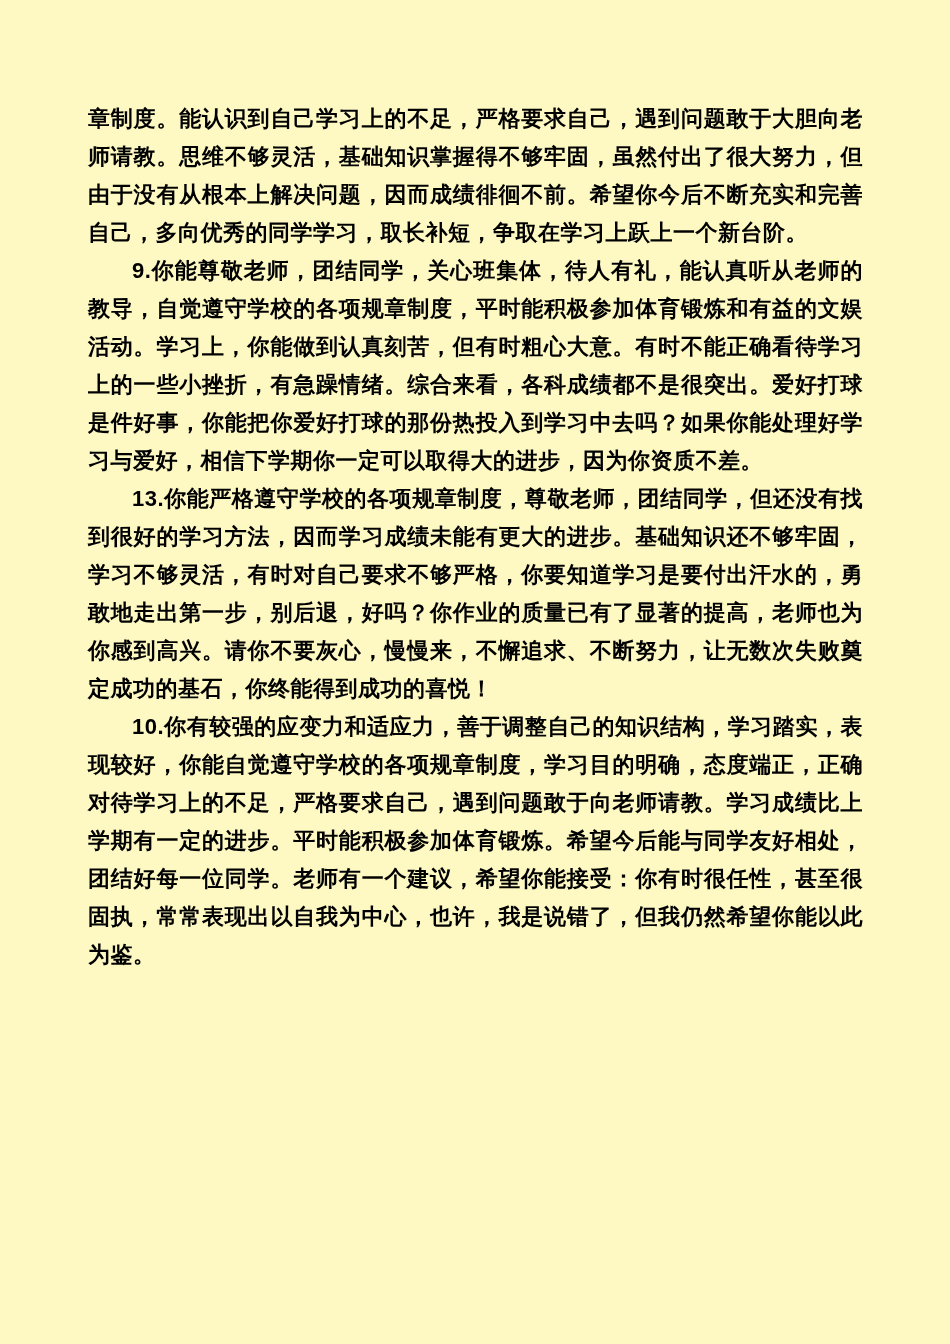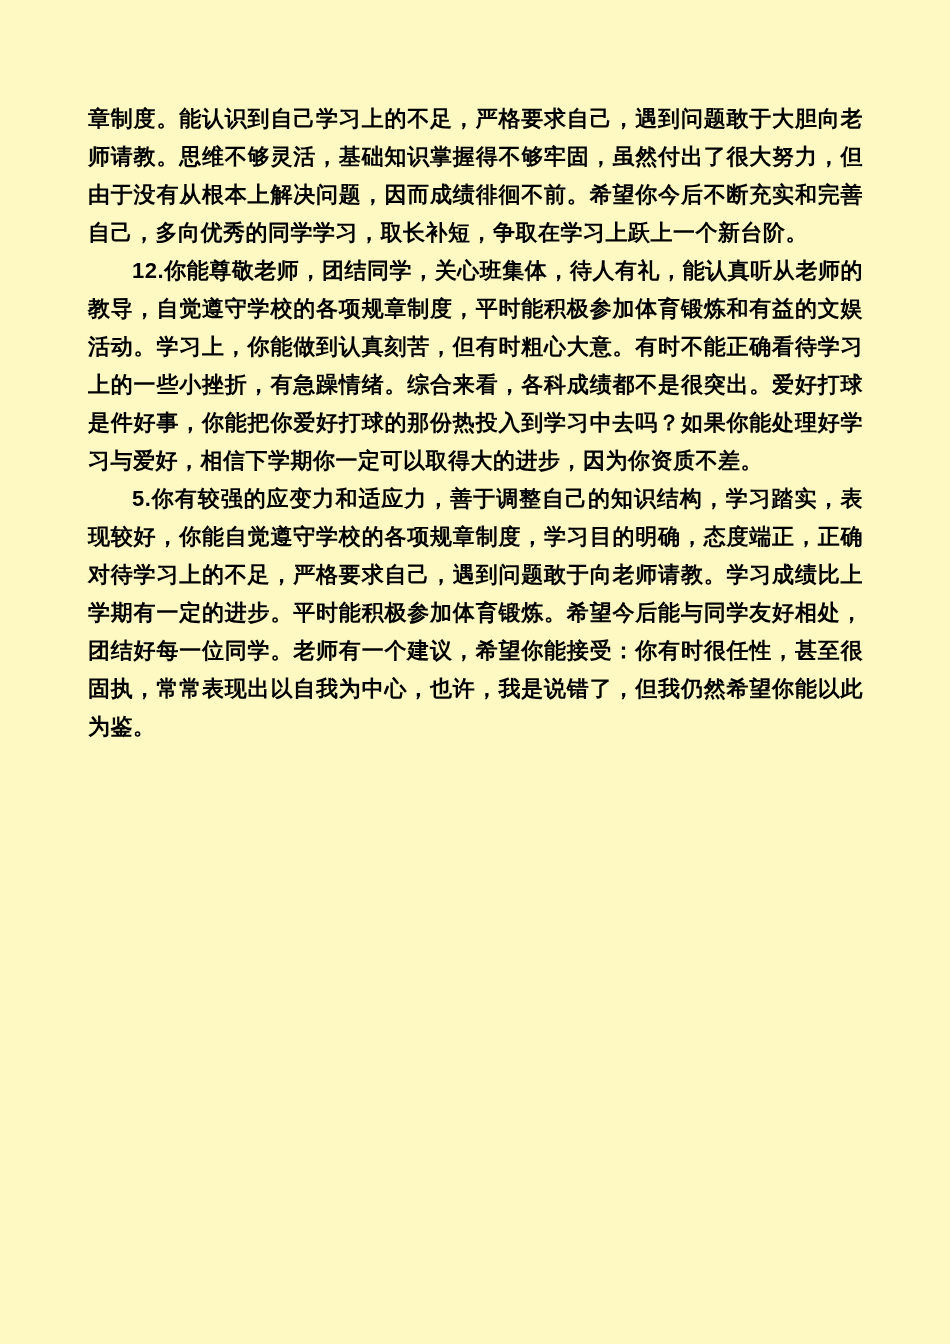--- a/index.html
+++ b/index.html
@@ -31,15 +31,16 @@
   }
   .para.indent {
     text-indent: 2em;
   }
 </style>
 </head>
 <body>
 
 <div class="page">
   <p class="para">章制度。能认识到自己学习上的不足，严格要求自己，遇到问题敢于大胆向老师请教。思维不够灵活，基础知识掌握得不够牢固，虽然付出了很大努力，但由于没有从根本上解决问题，因而成绩徘徊不前。希望你今后不断充实和完善自己，多向优秀的同学学习，取长补短，争取在学习上跃上一个新台阶。</p>
-  <p class="para indent">12.你能尊敬老师，团结同学，关心班集体，待人有礼，能认真听从老师的教导，自觉遵守学校的各项规章制度，平时能积极参加体育锻炼和有益的文娱活动。学习上，你能做到认真刻苦，但有时粗心大意。有时不能正确看待学习上的一些小挫折，有急躁情绪。综合来看，各科成绩都不是很突出。爱好打球是件好事，你能把你爱好打球的那份热投入到学习中去吗？如果你能处理好学习与爱好，相信下学期你一定可以取得大的进步，因为你资质不差。</p>
-  <p class="para indent">5.你有较强的应变力和适应力，善于调整自己的知识结构，学习踏实，表现较好，你能自觉遵守学校的各项规章制度，学习目的明确，态度端正，正确对待学习上的不足，严格要求自己，遇到问题敢于向老师请教。学习成绩比上学期有一定的进步。平时能积极参加体育锻炼。希望今后能与同学友好相处，团结好每一位同学。老师有一个建议，希望你能接受：你有时很任性，甚至很固执，常常表现出以自我为中心，也许，我是说错了，但我仍然希望你能以此为鉴。</p>
+  <p class="para indent">9.你能尊敬老师，团结同学，关心班集体，待人有礼，能认真听从老师的教导，自觉遵守学校的各项规章制度，平时能积极参加体育锻炼和有益的文娱活动。学习上，你能做到认真刻苦，但有时粗心大意。有时不能正确看待学习上的一些小挫折，有急躁情绪。综合来看，各科成绩都不是很突出。爱好打球是件好事，你能把你爱好打球的那份热投入到学习中去吗？如果你能处理好学习与爱好，相信下学期你一定可以取得大的进步，因为你资质不差。</p>
+  <p class="para indent">13.你能严格遵守学校的各项规章制度，尊敬老师，团结同学，但还没有找到很好的学习方法，因而学习成绩未能有更大的进步。基础知识还不够牢固，学习不够灵活，有时对自己要求不够严格，你要知道学习是要付出汗水的，勇敢地走出第一步，别后退，好吗？你作业的质量已有了显著的提高，老师也为你感到高兴。请你不要灰心，慢慢来，不懈追求、不断努力，让无数次失败奠定成功的基石，你终能得到成功的喜悦！</p>
+  <p class="para indent">10.你有较强的应变力和适应力，善于调整自己的知识结构，学习踏实，表现较好，你能自觉遵守学校的各项规章制度，学习目的明确，态度端正，正确对待学习上的不足，严格要求自己，遇到问题敢于向老师请教。学习成绩比上学期有一定的进步。平时能积极参加体育锻炼。希望今后能与同学友好相处，团结好每一位同学。老师有一个建议，希望你能接受：你有时很任性，甚至很固执，常常表现出以自我为中心，也许，我是说错了，但我仍然希望你能以此为鉴。</p>
 </div>
 
 </body></html>

